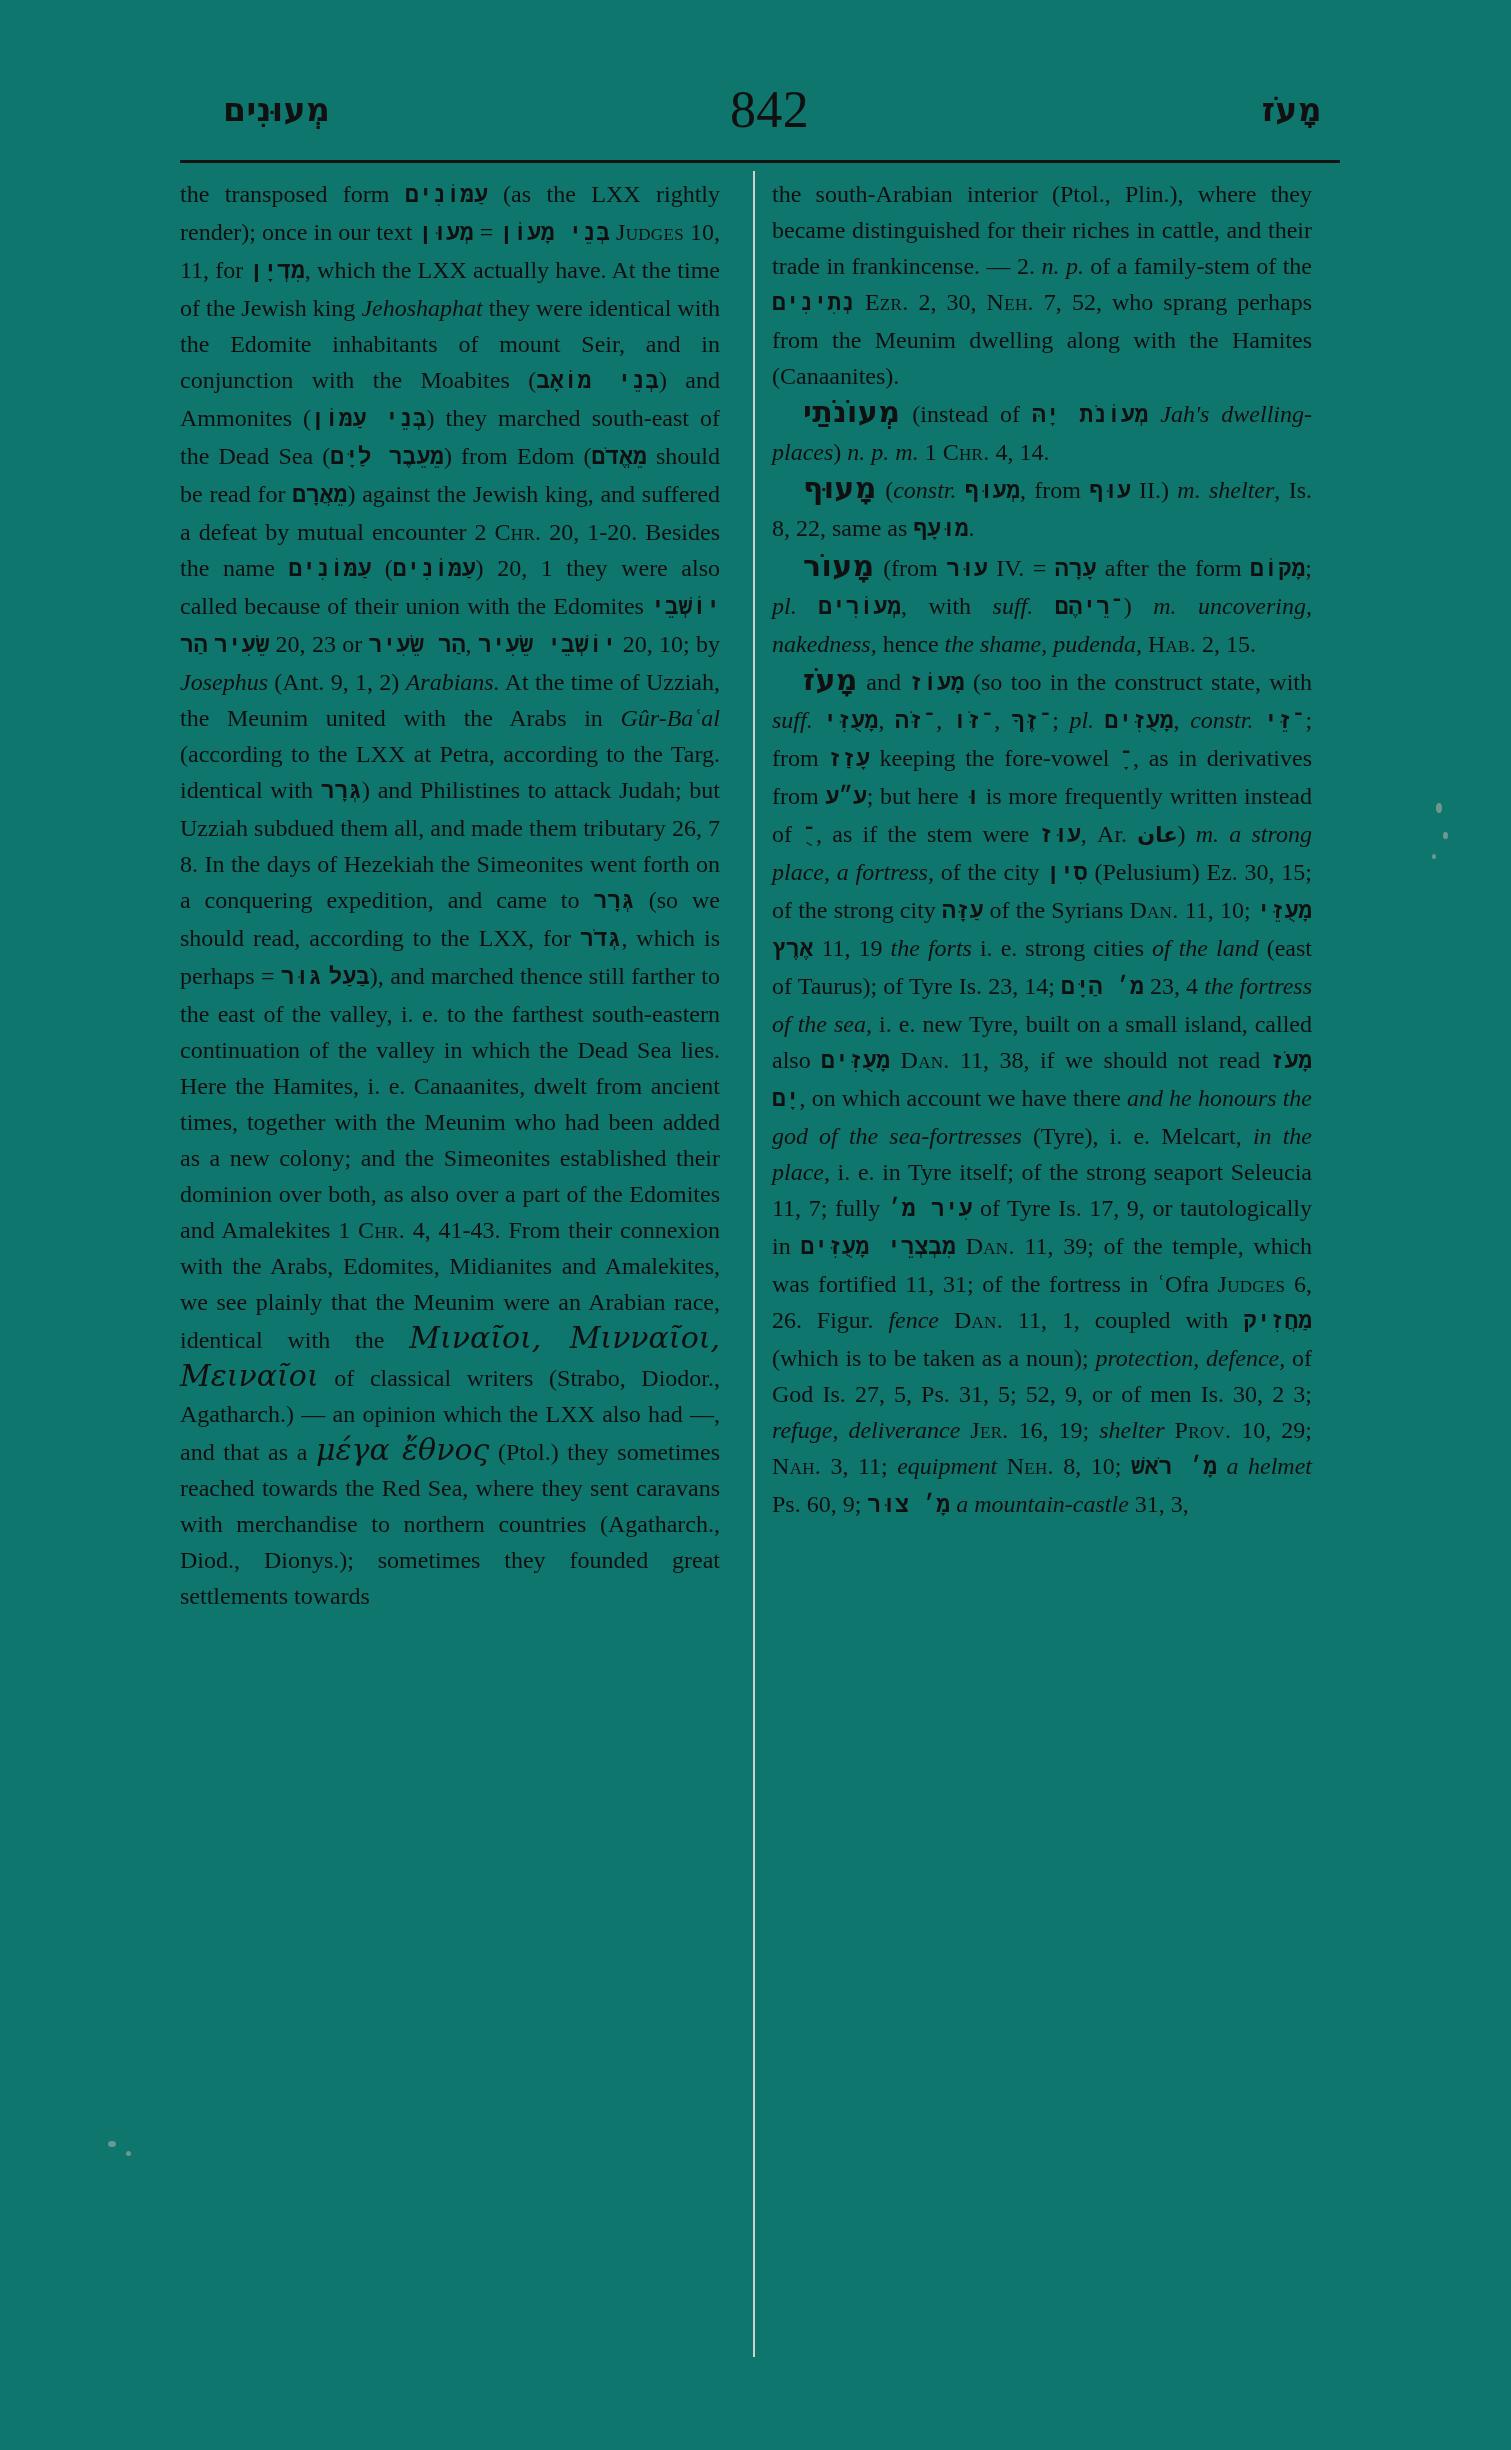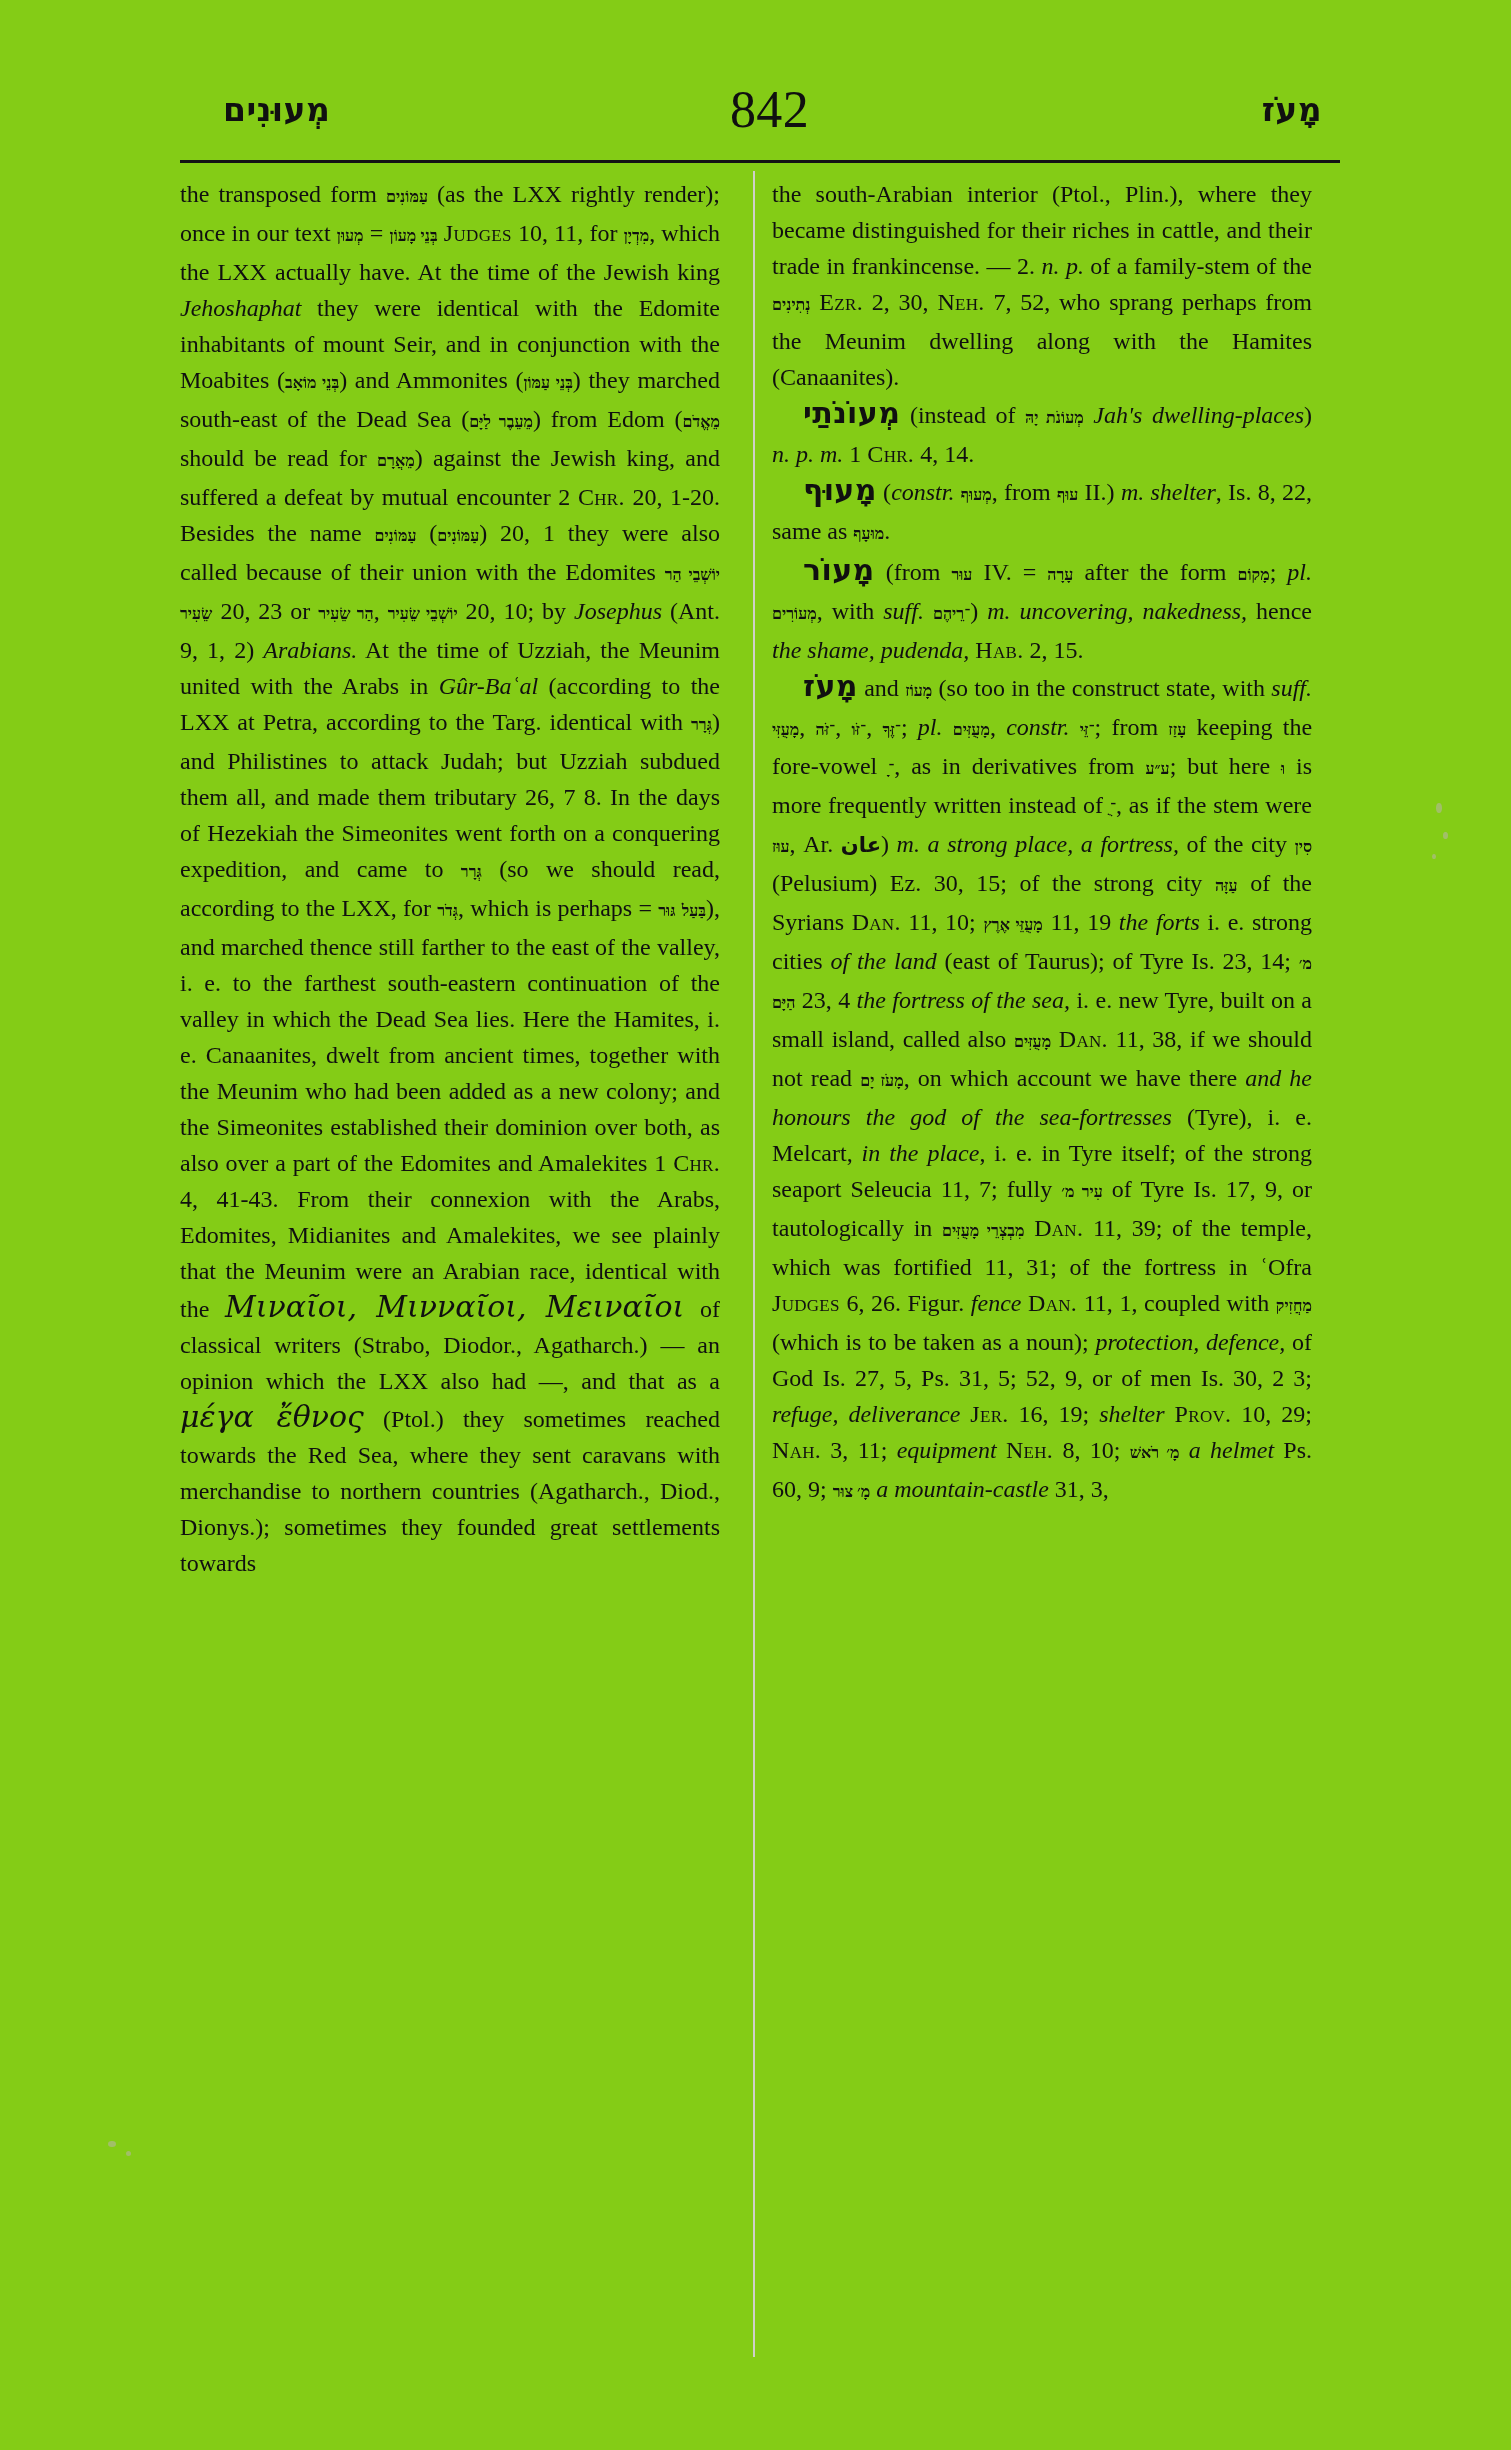--- a/index.html
+++ b/index.html
@@ -13,21 +13,21 @@
     position: relative;
     font-family: "Liberation Serif", "DejaVu Serif", serif;
     color: #101010;
     overflow: hidden;
   }
   .page {
     position: absolute;
     left: 0; top: 0;
     width: 1512px;
     height: 2450px;
-    background: #84cc16;
+    background: #0f766e;
   }
   
   .runhead {
     position: absolute;
     left: 180px;
     top: 83px;
     width: 1160px;
     height: 63px;
   }
   .runhead .rh-left,
@@ -101,24 +101,24 @@
   }
   p.para {
     margin: 0;
     text-indent: 0;
   }
   p.entry {
     margin: 0;
     text-indent: 31px;
   }
   .heb {
-    font-family: Liberation Serif, serif;
+    font-family: Liberation Mono, monospace;
     direction: rtl;
     unicode-bidi: isolate;
-    font-size: 16px;
+    font-size: 23px;
     font-weight: 600;
   }
   .lemma {
     font-family: "DejaVu Sans", sans-serif;
     direction: rtl;
     unicode-bidi: isolate;
     font-size: 30px;
     font-weight: 700;
     letter-spacing: 0.4px;
   }

